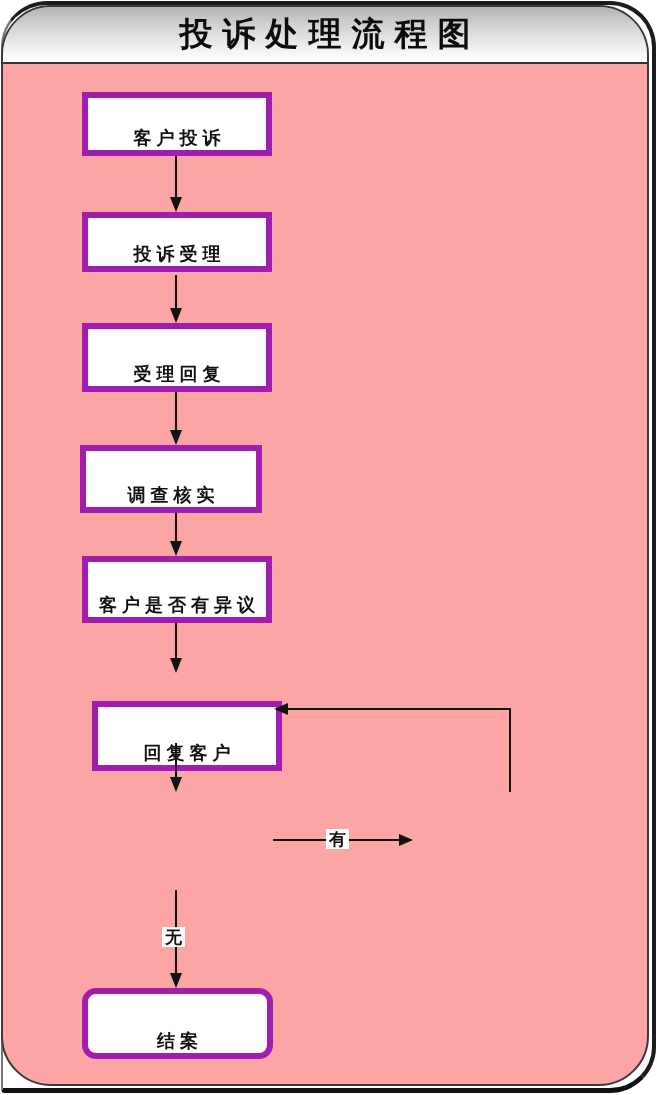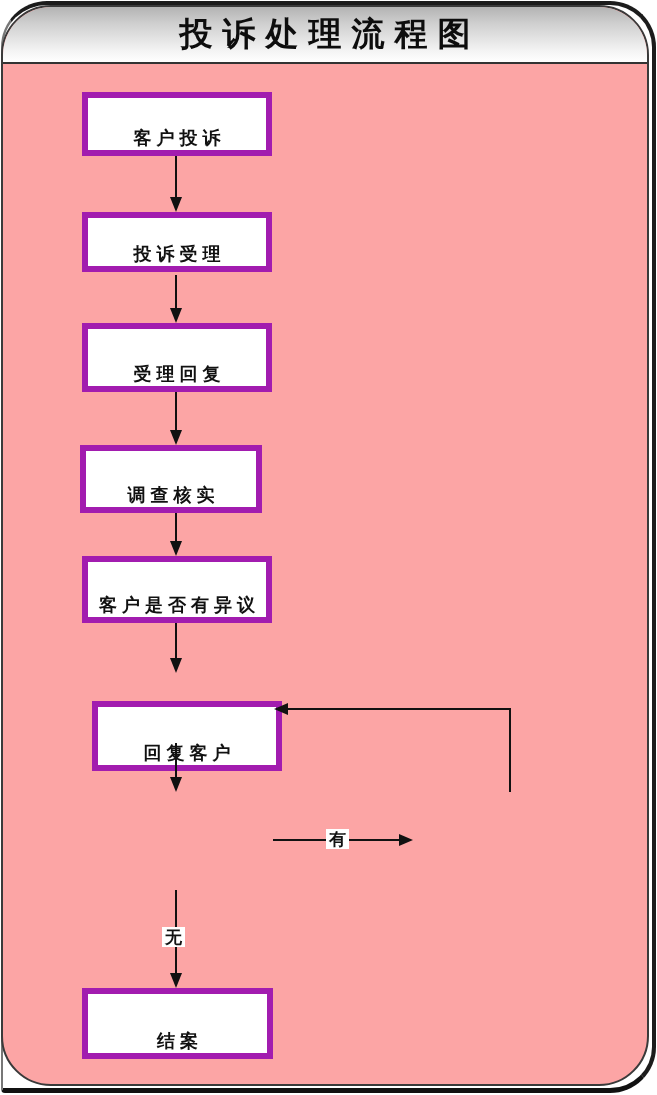--- a/index.html
+++ b/index.html
@@ -100,21 +100,21 @@
   <div class="node" style="left:82px;top:556px;width:190px;height:67px;">
     <span class="txt">客户是否有异议</span>
   </div>
 
   <div class="node" style="left:92px;top:673px;width:190px;height:70px;margin-top:28px;">
     <span class="txt">回复客户</span>
   </div>
 
 
 
-  <div class="node" style="left:82px;top:988px;width:191px;height:71px;">
+  <div class="node" style="left:82px;top:988px;width:191px;height:71px;border-radius:14px;">
     <span class="txt">结案</span>
   </div>
 
   <div class="vline" style="left:175px;top:156px;height:43px;"></div>
   <div class="arrow-down" style="left:170px;top:197px;"></div>
 
   <div class="vline" style="left:175px;top:275px;height:35px;"></div>
   <div class="arrow-down" style="left:170px;top:308px;"></div>
 
   <div class="vline" style="left:175px;top:392px;height:40px;"></div>

